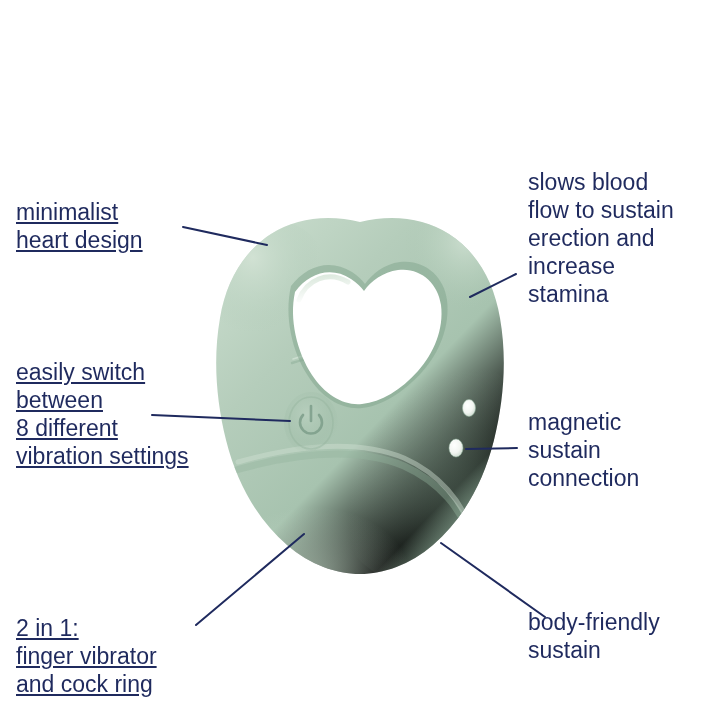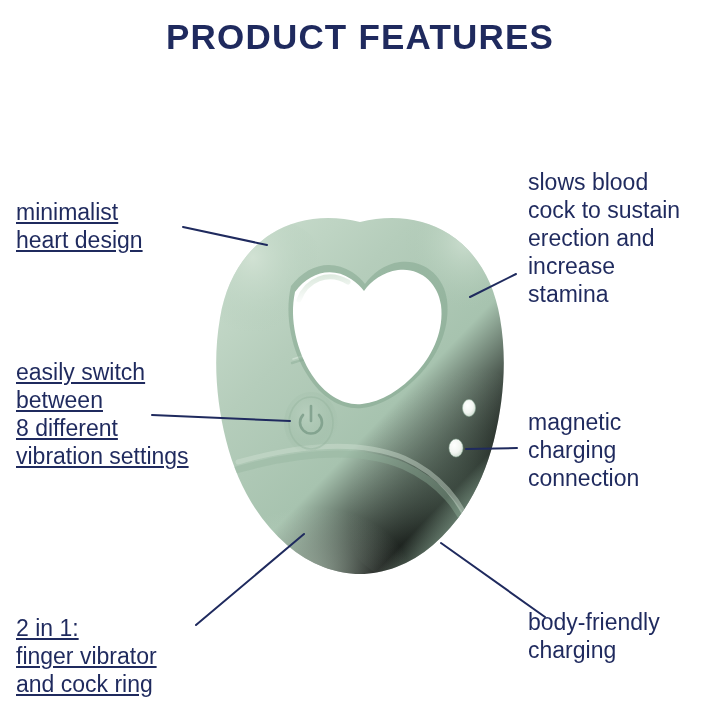--- a/index.html
+++ b/index.html
@@ -60,21 +60,20 @@
     top: 0;
     width: 720px;
     height: 720px;
   }
 </style>
 </head>
 <body>
 
 <div id="page">
 
-  <div class="page-title">PRODUCT FEATURES</div>
 
   <svg id="art" viewBox="0 0 720 720">
     <defs>
 
       <linearGradient id="bodyGrad" x1="0.12" y1="0.05" x2="0.88" y2="0.95">
         <stop offset="0%" stop-color="#c7dbcb"></stop>
         <stop offset="28%" stop-color="#b5cdbb"></stop>
         <stop offset="58%" stop-color="#a7c3af"></stop>
         <stop offset="85%" stop-color="#9bba a5"></stop>
         <stop offset="100%" stop-color="#93b39e"></stop>
@@ -240,25 +239,25 @@
   <div class="callout left" id="callout-vibration">easily switch
 between
 8 different
 vibration settings</div>
 
   <div class="callout left" id="callout-two-in-one">2 in 1:
 finger vibrator
 and cock ring</div>
 
   <div class="callout right" id="callout-blood-flow">slows blood
-cock to sustain
+flow to sustain
 erection and
 increase
 stamina</div>
 
   <div class="callout right" id="callout-charging">magnetic
-charging
+sustain
 connection</div>
 
   <div class="callout right" id="callout-silicone">body-friendly
-charging</div>
+sustain</div>
 
 </div>
 
 </body></html>

